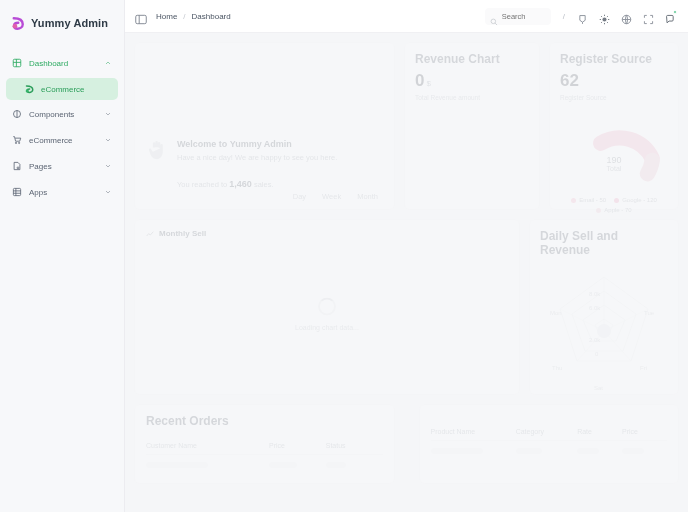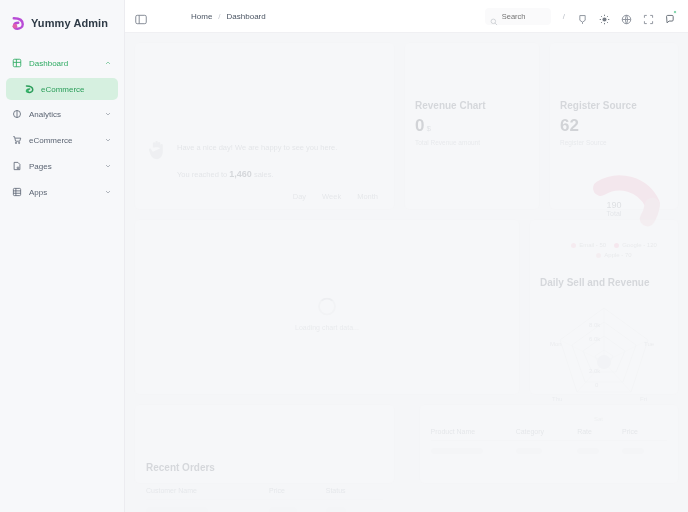--- a/index.html
+++ b/index.html
@@ -54,21 +54,21 @@
   .main { flex: 1 1 auto; display: flex; flex-direction: column; min-width: 0; }
 
   .topbar {
     height: 33px; background: #fff;
     display: flex; align-items: center;
     padding: 0 12px 0 10px;
     border-bottom: 1px solid #f0f0f3;
     flex: 0 0 33px;
   }
   .panel-icon { width: 12px; height: 11px; opacity: .75; margin-right: 9px; }
-  .crumbs { display:flex; align-items:flex-start; gap:6px; font-size: 8px; color:#4b5563;margin-left:35px; }
+  .crumbs { display:flex; align-items:flex-start; gap:6px; font-size: 8px; color:#4b5563; }
   .crumbs .sep { color: #c3c7ce; }
   .crumbs .cur { color: #4b5563; }
   .topbar-right { margin-left: auto; display: flex; align-items: center; gap: 11px; }
 
   .search-wrap {
     display: flex; align-items: center; gap: 4px;
     height: 17px; padding: 0 5px;
     border-radius: 4px; background: #fafafb;
   }
   .search-wrap .mag { width: 8px; height: 8px; opacity:.45; }
@@ -100,21 +100,21 @@
     background: #fff; border-radius: 6px;
     border: 1px solid #f1f1f4;
   }
 
   
   .r1 { height: 168px; }
   .c-welcome { flex: 1 1 auto; position: relative; padding: 10px 12px; }
   .c-rev { flex: 0 0 136px; padding: 9px 10px; position: relative; }
   .c-reg { flex: 0 0 128px; padding: 9px 10px; position: relative; }
 
-  .card-title { font-size: 10px; font-weight: 700; color: #3c4654; margin-top: 48px; }
+  .card-title { font-size: 12px; font-weight: 700; color: #3c4654; }
   .big-num { font-size: 17px; font-weight: 700; color: #29303a; margin-top: 6px; line-height: 1; }
   .big-num .unit { font-size: 8px; font-weight: 400; color: #818a96; margin-left: 2px; }
   .sub-note { font-size: 6.5px; color: #a6adb7; margin-top: 5px; }
 
   .welcome-inner { display: flex; gap: 10px; align-items: flex-start; padding-top: 86px; }
   .hand { width: 20px; height: 22px; flex: 0 0 20px; opacity: .85; }
   .welcome-title { font-size: 9px; font-weight: 700; color: #39424f; }
   .welcome-sub { font-size: 7.5px; color: #8d95a0; margin-top: 4px; }
   .reached { font-size: 7.5px; color: #8d95a0; margin-top: 17px; }
   .reached b { color: #39424f; font-size: 9px; }
@@ -215,21 +215,21 @@
       </div>
 
 
       <div class="nav-item">
         <span class="ico">
           <svg viewBox="0 0 16 16" width="10" height="10" fill="none" stroke="#5b6472" stroke-width="1.3">
             <circle cx="8" cy="8" r="5.6"></circle>
               <path d="M8 2.4v11.2"></path>
           </svg>
         </span>
-        <span class="lbl">Analytics</span>
+        <span class="lbl">Components</span>
         <span class="chev">
           <svg viewBox="0 0 12 12" width="8" height="8" fill="none" stroke="#707883" stroke-width="1.4">
               <path d="M3 4.5L6 7.5l3-3"></path>
             </svg>
         </span>
       </div>
 
       <div class="nav-item">
         <span class="ico">
           <svg viewBox="0 0 16 16" width="10" height="10" fill="none" stroke="#5b6472" stroke-width="1.3">
@@ -348,20 +348,21 @@
       <div class="row r1">
 
         <div class="card c-welcome faded">
           <div class="welcome-inner">
             <span class="hand">
               <svg viewBox="0 0 24 26" width="20" height="22" fill="#c8ccd2">
                 <path d="M7 10V5.2a1.5 1.5 0 013 0V10M10 9.6V3.6a1.5 1.5 0 013 0v6M13 9.8V4.8a1.5 1.5 0 013 0v6.2M16 11V7.4a1.5 1.5 0 013 0v7.4c0 5-3 9.2-7 9.2-4.4 0-7-3-8.2-6.4L2.4 13c-.5-1.4 1.4-2.5 2.3-1.2L7 15z"></path>
               </svg>
             </span>
             <div>
+              <div class="welcome-title">Welcome to Yummy Admin</div>
               <div class="welcome-sub">Have a nice day! We are happy to see you here.</div>
               <div class="reached">
                 <span>You reached to</span>
                 <b>1,460</b>
                 <span>sales.</span>
               </div>
             </div>
           </div>
           <div class="seg">
             <span>Day</span>
@@ -408,20 +409,28 @@
               <i class="sw" style="background:#e9b9c7"></i>
               <span>Apple - 70</span>
             </span>
           </div>
         </div>
       </div>
 
       <div class="row r2">
 
         <div class="card c-monthly faded">
+          <div class="mini-title">
+            <span class="mico">
+              <svg viewBox="0 0 12 12" width="8" height="8" fill="none" stroke="#7e8element" stroke-width="1.3">
+                <path d="M1 9L4 5.5 6.5 7.5 11 2.5" stroke="#8d959f"></path>
+              </svg>
+            </span>
+            <span>Monthly Sell</span>
+          </div>
           <div class="loading-box">
             <span class="spinner"></span>
             <span class="loading-text">Loading chart data...</span>
           </div>
         </div>
 
         <div class="card c-daily faded">
           <div class="card-title">Daily Sell and Revenue</div>
           <div class="radar-wrap">
             <svg viewBox="0 0 128 132" width="128" height="132">

